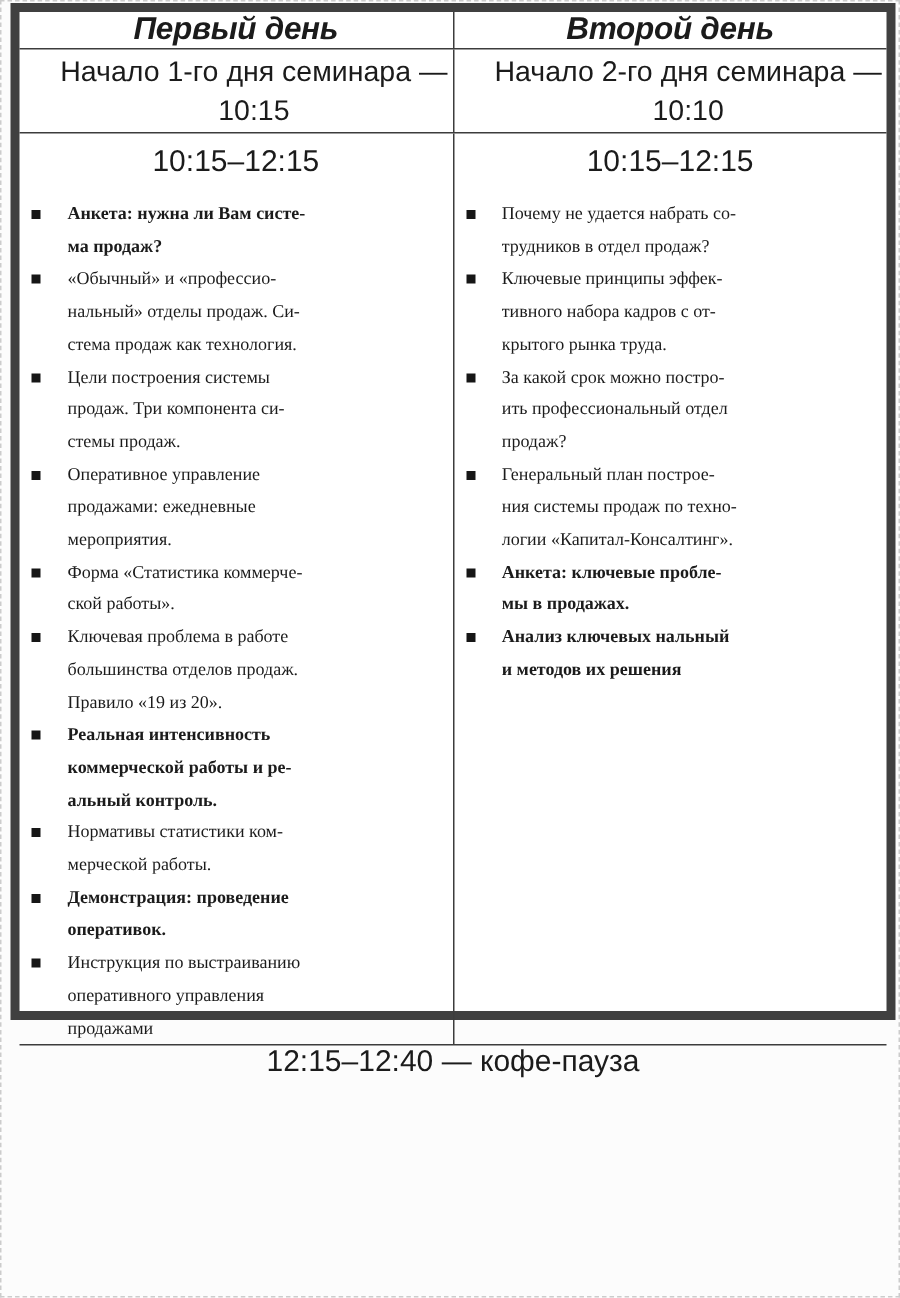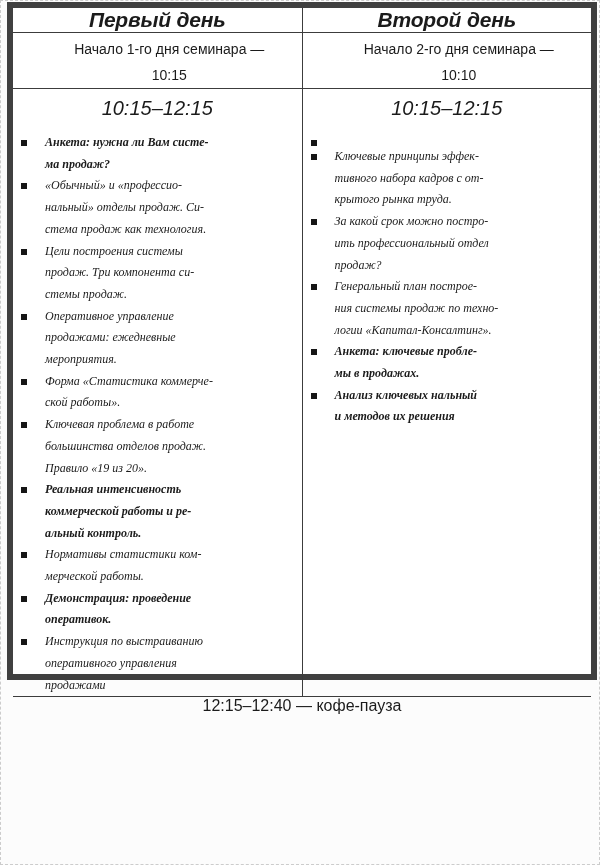--- a/index.html
+++ b/index.html
@@ -32,45 +32,45 @@
   .header-row { height: 42px; border-bottom: 1.5px solid #3c3c3c; }
   .header-cell {
     display: flex; align-items: center; justify-content: center;
     font-style: italic; font-weight: bold; font-size: 21px;
     letter-spacing: -0.2px;
   }
 
   .start-row { height: 57px; border-bottom: 1.5px solid #3c3c3c; }
   .start-cell {
     white-space: pre-line; text-align: center;
-    font-size: 14px; line-height: 26px; padding-top: 3px; padding-left: 24px;
+    font-size: 19px; line-height: 26px; padding-top: 3px; padding-left: 24px;
   }
 
-  .main-row { flex: 1 1 auto; border-bottom: 1.5px solid #3c3c3c; font-style: italic; }
+  .main-row { flex: 1 1 auto; border-bottom: 1.5px solid #3c3c3c; }
   .session-time {
     text-align: center; font-size: 20px;
     margin: 8px 0 12px 0;
   }
   ul.topics {
     list-style: none; margin: 0; padding: 0 6px 0 6px;
     font-family: "Liberation Serif", serif;
     font-size: 12px; line-height: 21.7px;
   }
   ul.topics li { display: flex; }
   .marker {
     width: 6px; height: 6px; background: #161616;
     flex: 0 0 auto; margin: 8px 0 0 2px;
   }
   .topic-text { margin-left: 18px; white-space: pre-line; }
   .topic-text.bold { font-weight: bold; }
 
   .coffee-row {
     height: 37px; display: flex;
     align-items: center; justify-content: center;
-    font-size: 16px;
+    font-size: 20px;
   }
 </style>
 </head>
 <body>
 
 <div class="scan-edge"></div>
 
 <div class="sheet">
 
   <div class="row header-row">
@@ -145,20 +145,22 @@
 оперативного управления
 продажами</span>
           </li>
         </ul>
     </div>
     <div class="cell main-cell right-cell">
       <div class="session-time">10:15–12:15</div>
       <ul class="topics" id="day2-topics">
           <li>
             <span class="marker"></span>
+            <span class="topic-text">Почему не удается набрать со-
+трудников в отдел продаж?</span>
           </li>
           <li>
             <span class="marker"></span>
             <span class="topic-text">Ключевые принципы эффек-
 тивного набора кадров с от-
 крытого рынка труда.</span>
           </li>
           <li>
             <span class="marker"></span>
             <span class="topic-text">За какой срок можно постро-

